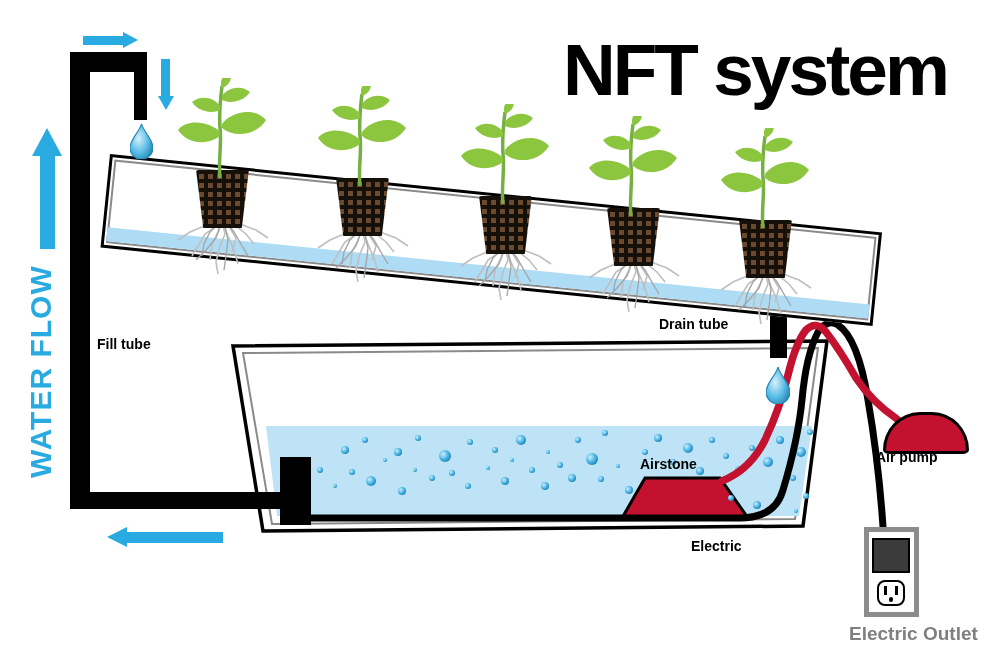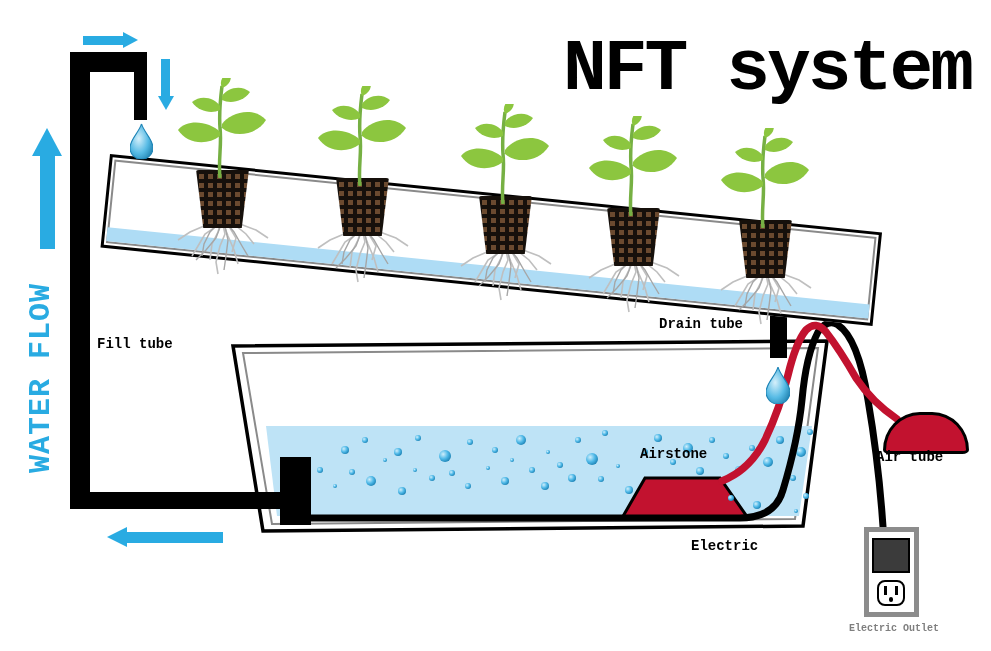--- a/index.html
+++ b/index.html
@@ -1,18 +1,18 @@
 <!DOCTYPE html>
 <html><head>
 <meta charset="utf-8">
 <style>
   html,body{margin:0;padding:0;background:#fff;}
   #stage{
     position:relative;width:991px;height:651px;background:#fff;overflow:hidden;
-    font-family:Liberation Mono, monospace;
+    font-family:Liberation Sans, sans-serif;
   }
   
   .title{
     position:absolute;left:563px;top:28px;width:420px;
     font-size:73px;font-weight:bold;color:#000;letter-spacing:-3px;white-space:nowrap;
   }
   .waterflow{
     position:absolute;left:-59px;top:361px;width:200px;text-align:center;
     transform:rotate(-90deg);
     font-size:30px;font-weight:bold;color:#29ABE2;letter-spacing:1px;white-space:nowrap;
@@ -72,25 +72,25 @@
   .outlet{position:absolute;left:864px;top:527px;width:45px;height:80px;background:#fff;border:5px solid #8c8c8c;}
   .outlet-plug{position:absolute;left:3px;top:6px;width:34px;height:31px;background:#3b3b3b;border:2px solid #000;}
   .outlet-face{position:absolute;left:8px;top:48px;width:24px;height:22px;background:#fff;border:2px solid #000;border-radius:8px;}
   .slot{position:absolute;top:4px;width:3px;height:9px;background:#000;}
   .slot-l{left:5px;} .slot-r{right:5px;}
   .ground{position:absolute;left:10px;bottom:2px;width:4px;height:5px;background:#000;border-radius:2px;}
   
   .lbl{position:absolute;font-weight:bold;color:#000;font-size:14px;white-space:nowrap;}
   .lbl-filltube{left:97px;top:336px;}
   .lbl-draintube{left:659px;top:316px;}
-  .lbl-airstone{left:640px;top:446px;text-align:right;}
+  .lbl-airstone{left:640px;top:456px;text-align:right;}
   .lbl-airpump{left:876px;top:449px;}
   .lbl-waterpump{left:233px;top:539px;}
   .lbl-reservoir{left:691px;top:538px;}
-  .lbl-outlet{left:849px;top:623px;font-size:10px;color:#7f7f7f;}
+  .lbl-outlet{left:849px;top:623px;font-size:19px;color:#7f7f7f;}
   
   #scene{position:absolute;left:0;top:0;}
 </style>
 </head>
 <body>
 
 <div id="stage">
 
   <svg id="scene" width="991" height="651" viewBox="0 0 991 651">
     <defs>
@@ -235,21 +235,21 @@
   <div class="arr arr-right"></div>
   <div class="arr arr-down"></div>
   <div class="arr arr-up"></div>
   <div class="arr arr-left"></div>
 
   <div class="title">NFT system</div>
   <div class="waterflow">WATER FLOW</div>
   <div class="lbl lbl-filltube">Fill tube</div>
   <div class="lbl lbl-draintube">Drain tube</div>
   <div class="lbl lbl-airstone">Airstone</div>
-  <div class="lbl lbl-airpump">Air tube</div>
+  <div class="lbl lbl-airpump">Air pump</div>
   <div class="lbl lbl-reservoir">Electric</div>
   <div class="lbl lbl-outlet">Electric Outlet</div>
 
     <div class="plant" style="left: 162px; top: 78px;">
       <svg class="roots-svg">
         <use href="#plant-roots"></use>
       </svg>
       <div class="pot"></div>
       <svg class="top-svg">
         <use href="#plant-top"></use>

